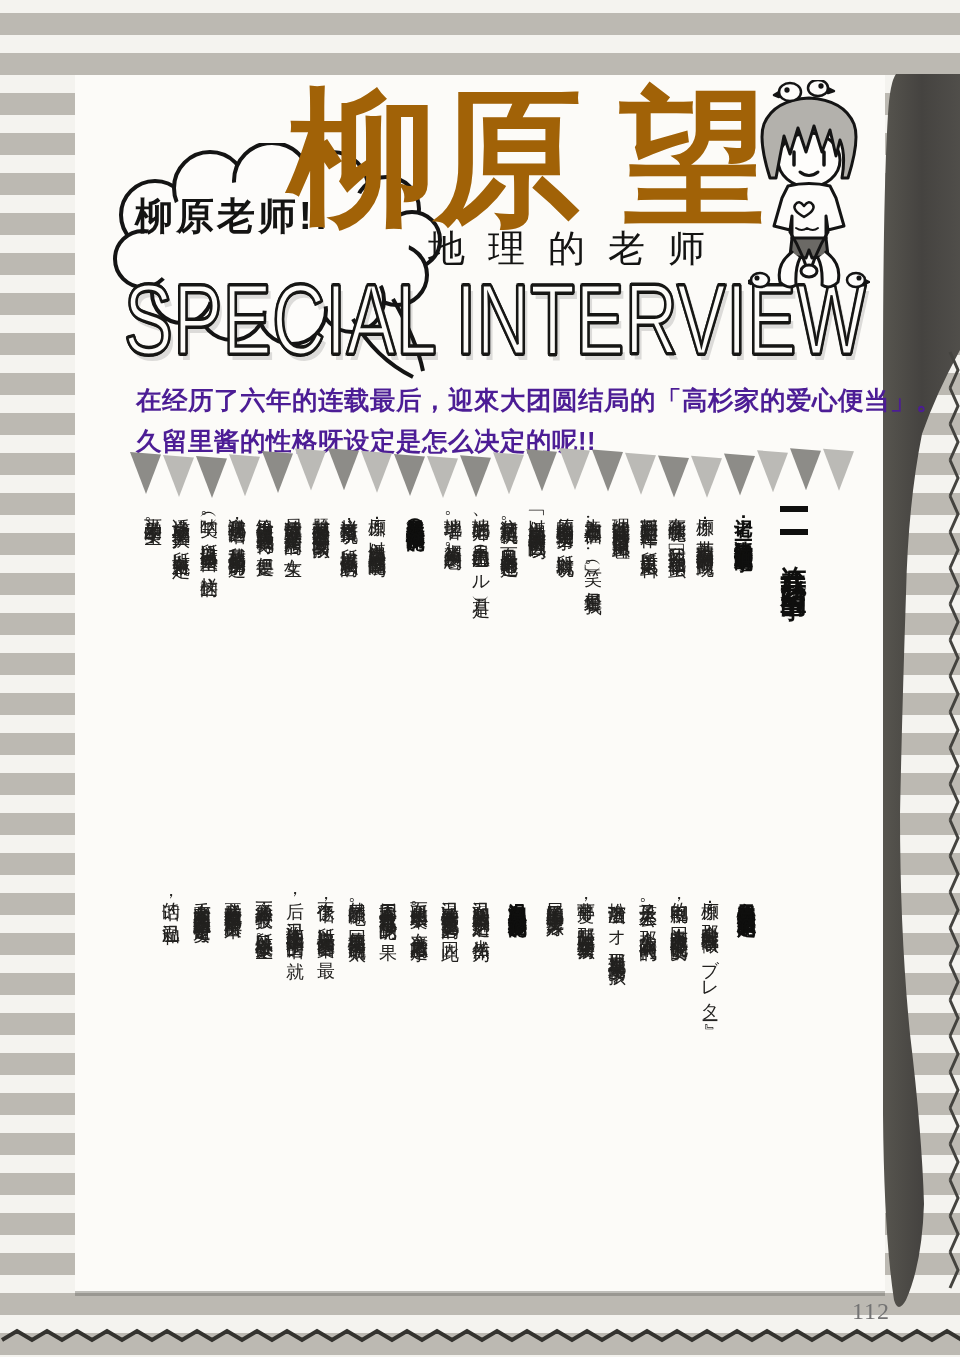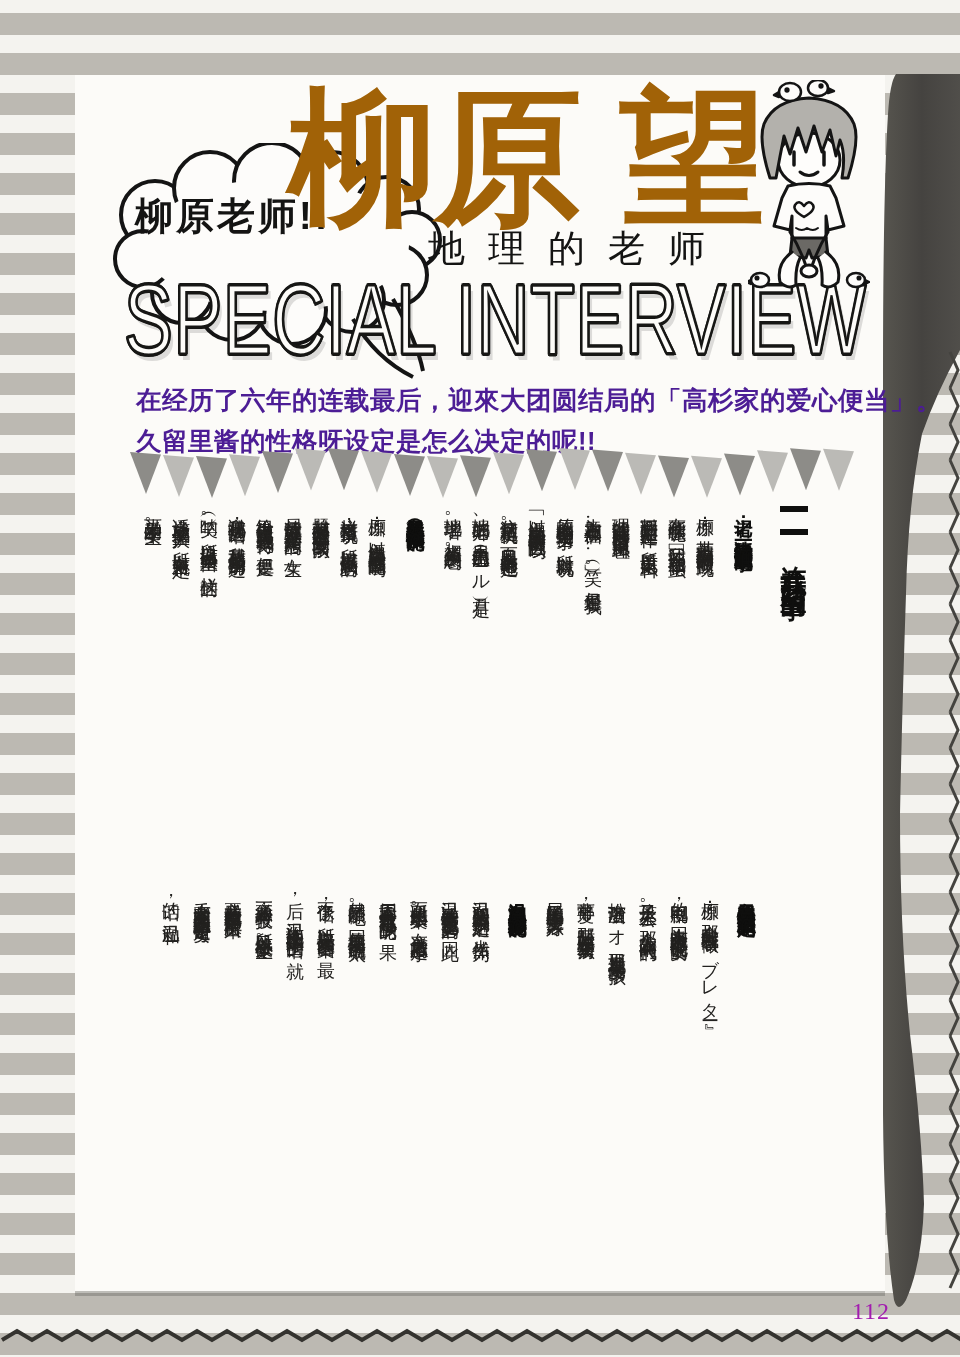--- a/index.html
+++ b/index.html
@@ -67,21 +67,21 @@
   .dbars{
     display:inline-block;width:28px;height:17px;margin:2px 0 10px 0;
     border-top:6px solid #0f0f0e;border-bottom:6px solid #0f0f0e;
   }
   
   .girl{position:absolute;left:748px;top:80px;}
   .spine{position:absolute;left:866px;top:74px;}
   .edge-marks{position:absolute;left:0;top:0;pointer-events:none;}
   .page-number{
     position:absolute;left:852px;top:1298px;font-family:"Liberation Serif",serif;
-    font-size:24px;color:#a21caf;letter-spacing:1px;
+    font-size:24px;color:#737373;letter-spacing:1px;
   }
 </style>
 </head>
 <body>
 
 <div class="page"></div>
 
 <svg class="spine" width="94" height="1245" viewBox="0 0 94 1245">
   <defs>
     <linearGradient id="spg" x1="0" y1="0" x2="1" y2="0">

